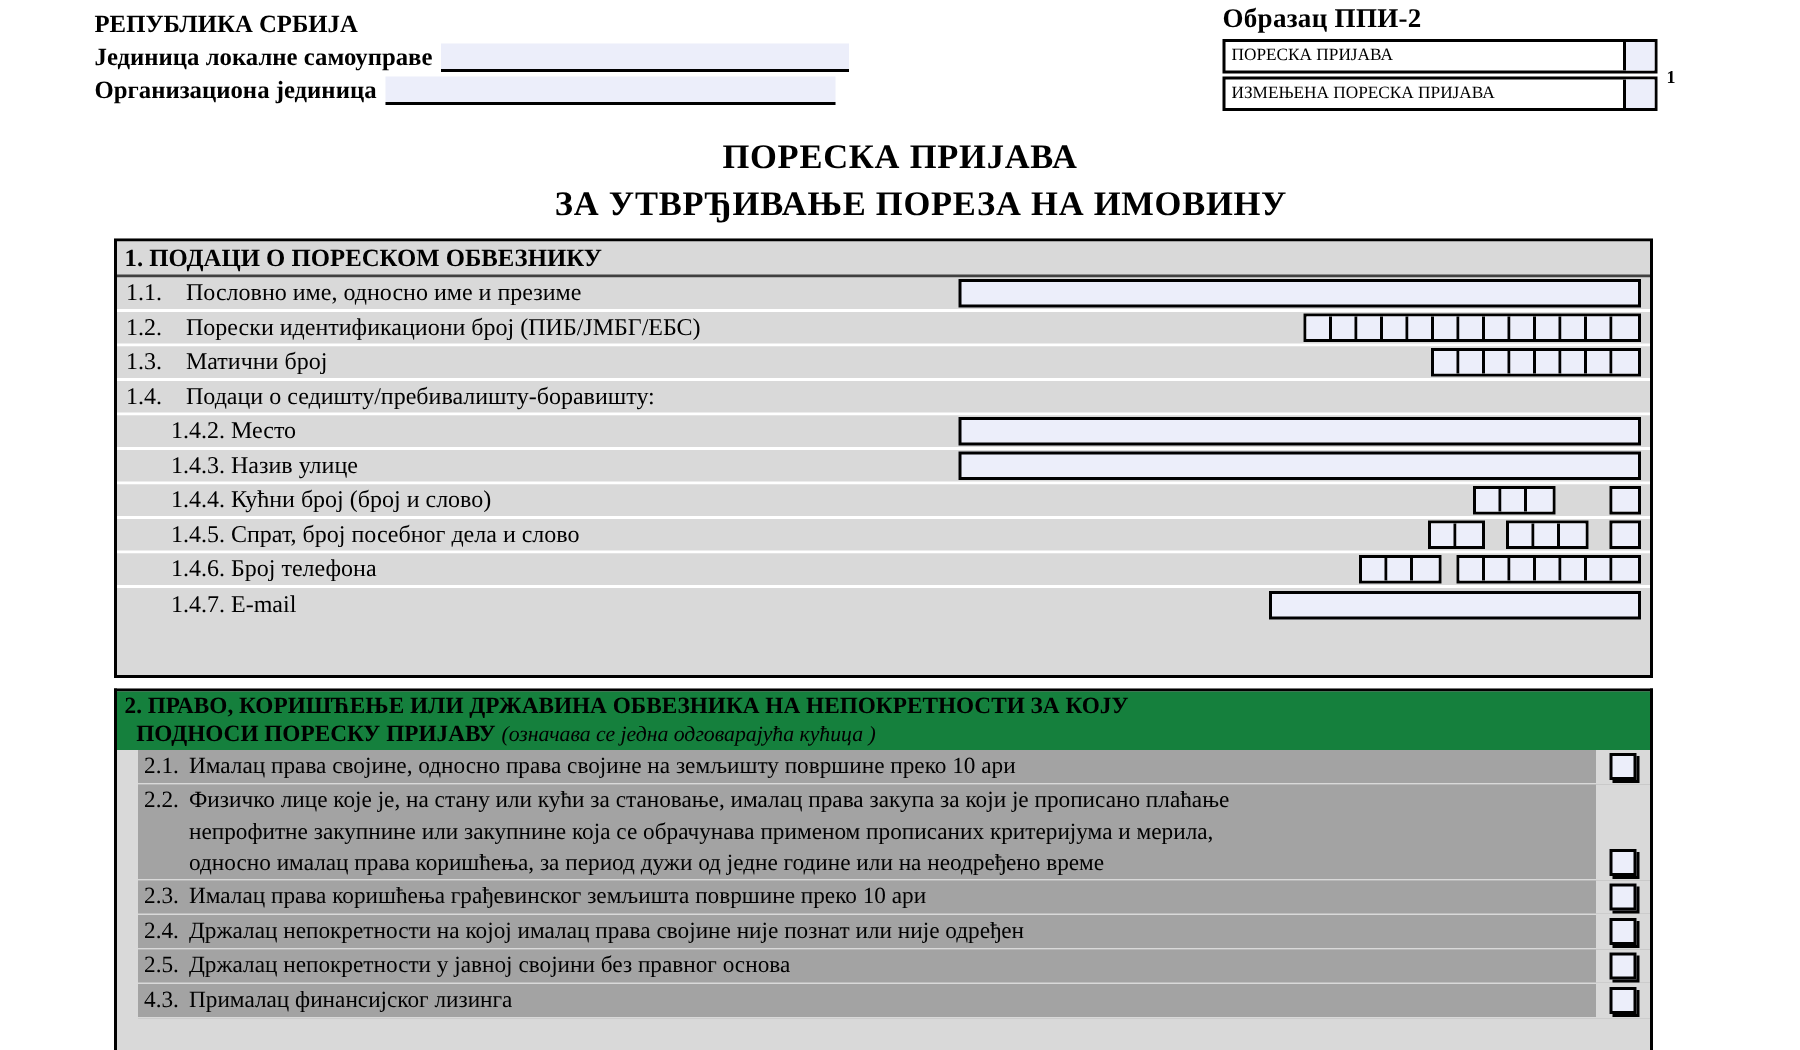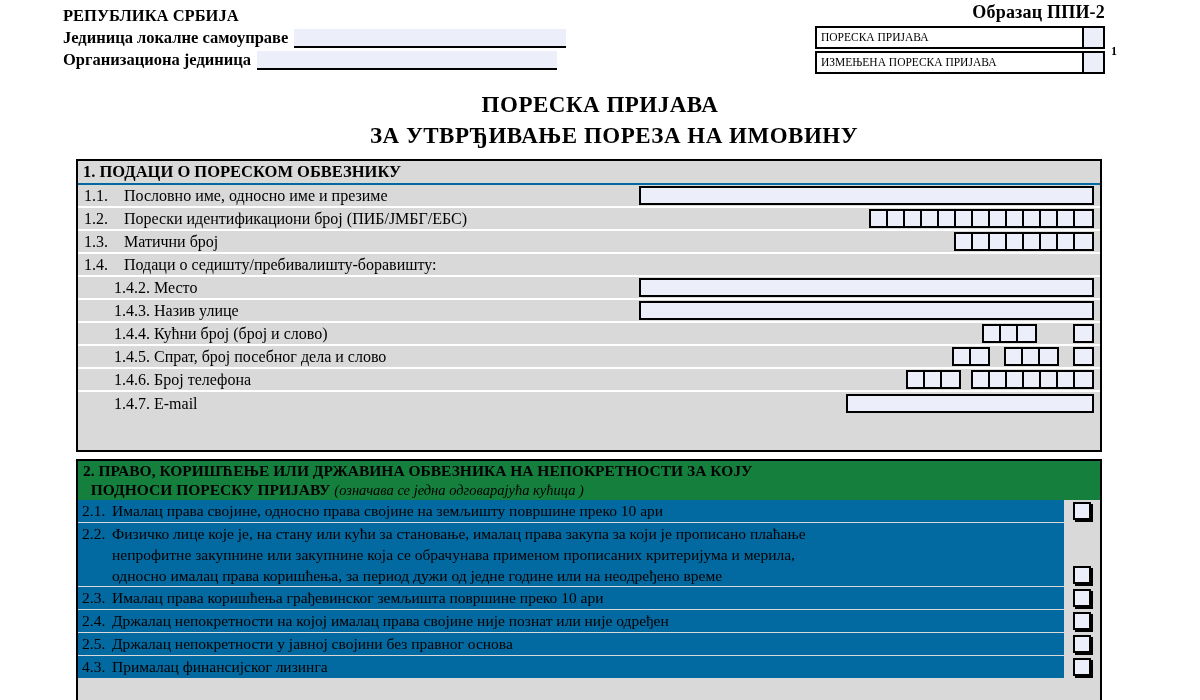--- a/index.html
+++ b/index.html
@@ -18,21 +18,21 @@
   .hl-label{font-weight:bold;font-size:16.5px;white-space:nowrap;line-height:20px;}
   .hl-fill{
     margin-left:6px;background:#eceefa;border-bottom:2px solid #000;
     height:17px;
   }
   .fill-a{width:272px;}
   .fill-b{width:300px;}
 
   .hdr-right{position:absolute;left:815px;top:2px;width:290px;}
   .obrazac{
-    text-align:right;font-weight:bold;font-size:18px;letter-spacing:.2px;
+    text-align:left;font-weight:bold;font-size:18px;letter-spacing:.2px;
     margin-bottom:3px;
   }
   .decl-wrap{position:relative;}
   .decl-row{
     display:flex;align-items:stretch;border:2px solid #000;
     height:19px;margin-bottom:2px;background:#fff;
   }
   .decl-lbl{
     flex:1;font-size:11.5px;padding:1px 0 0 4px;white-space:nowrap;
     letter-spacing:0px;line-height:17px;
@@ -57,21 +57,21 @@
   
   .sect{
     position:absolute;left:76px;width:1026px;
     border:2px solid #000;background:#d9d9d9;box-sizing:border-box;
   }
   #sect1{top:159px;height:293px;}
   #sect2{top:459px;height:241px;border-bottom:none;}
 
   .sect-head{
     font-weight:bold;font-size:16.5px;padding:1px 0 1px 5px;
-    border-bottom:2px solid #0369a1;background:#d9d9d9;line-height:20px;
+    border-bottom:2px solid #404040;background:#d9d9d9;line-height:20px;
   }
   .sect-head2{
     font-weight:bold;font-size:15.5px;padding:1px 4px 1px 5px;
     background:#15803d;line-height:18.5px;
   }
   .sect-head2 .ital{font-style:italic;font-weight:normal;font-size:14.5px;}
 
   
   .row{
     position:relative;display:flex;align-items:center;
@@ -106,22 +106,22 @@
   }
   .cells .cel:last-child{border-right:none;}
   .gap10{width:10px;}
   .gap14{width:14px;}
   .gap36{width:36px;}
   .mr6{margin-right:6px;}
 
   
   .row2{
     position:relative;display:flex;align-items:flex-start;
-    background:#0369a1;border-bottom:1px solid #d9d9d9;
-    min-height:22px;box-sizing:border-box;
+    background:#a3a3a3;border-bottom:1px solid #d9d9d9;
+    min-height:22px;box-sizing:border-box;margin-left:14px;
   }
   .r2-num{font-size:15.5px;width:34px;padding-left:4px;box-sizing:border-box;line-height:22px;}
   .r2-txt{font-size:15.5px;line-height:22px;padding-right:10px;}
   .r2-multi .r2-txt{line-height:21px;}
   .r2-end{flex:1;}
   .chkcol{
     width:36px;display:flex;align-items:center;justify-content:center;
     background:#d9d9d9;align-self:stretch;
   }
   .chkcol.low{align-items:flex-end;padding-bottom:2px;}

